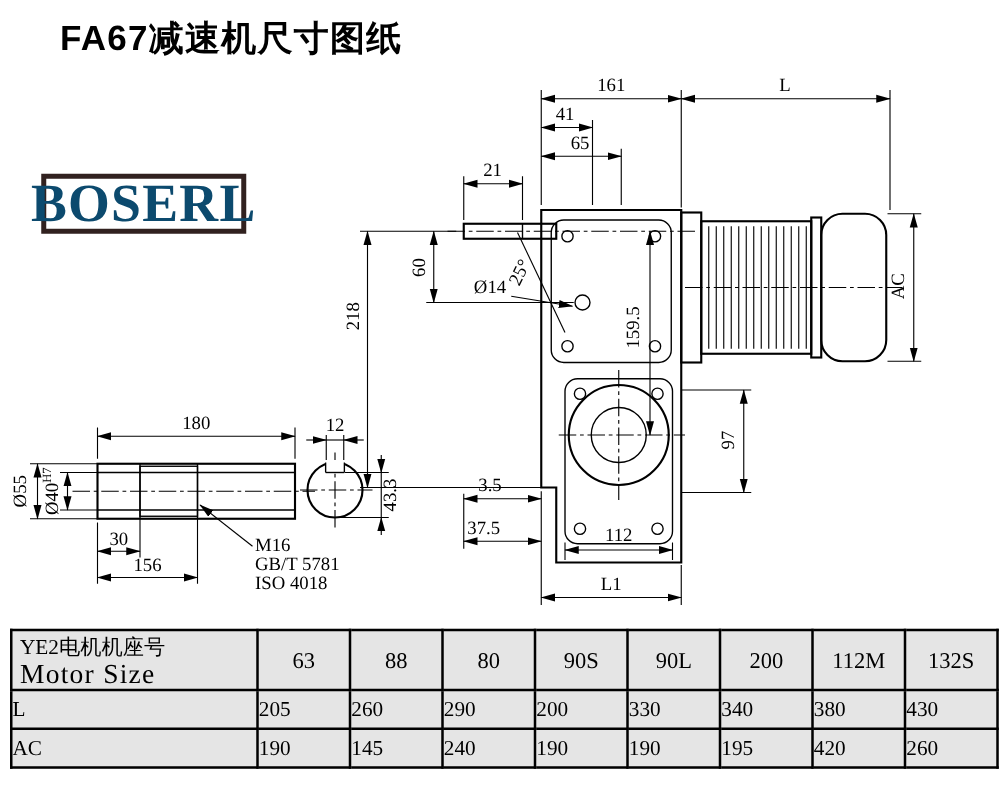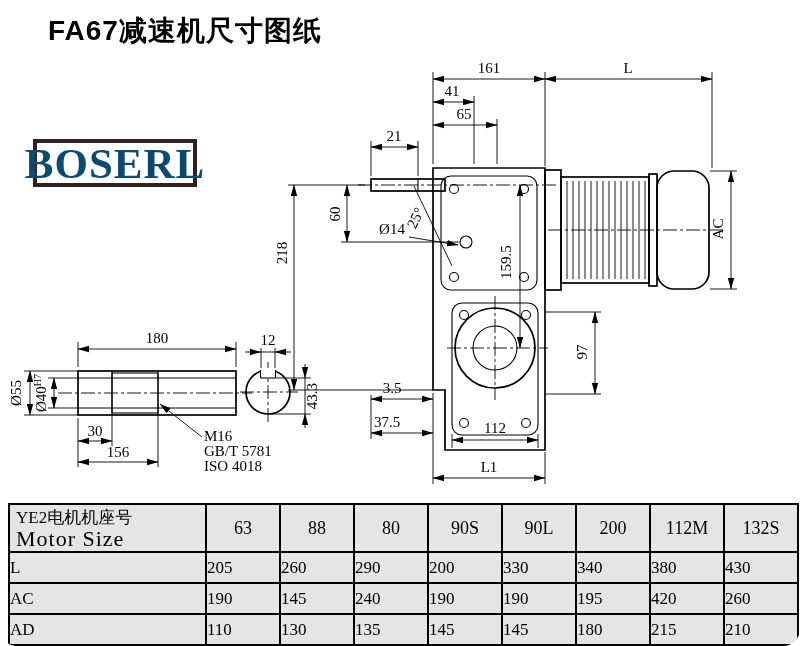--- a/index.html
+++ b/index.html
@@ -254,27 +254,16 @@
           <td>AC</td>
           <td>190</td>
           <td>145</td>
           <td>240</td>
           <td>190</td>
           <td>190</td>
           <td>195</td>
           <td>420</td>
           <td>260</td>
         </tr>
-        <tr>
-          <td>AD</td>
-          <td>110</td>
-          <td>130</td>
-          <td>135</td>
-          <td>145</td>
-          <td>145</td>
-          <td>180</td>
-          <td>215</td>
-          <td>210</td>
-        </tr>
       </tbody>
   </table>
 
 </div>
 
 </body></html>

